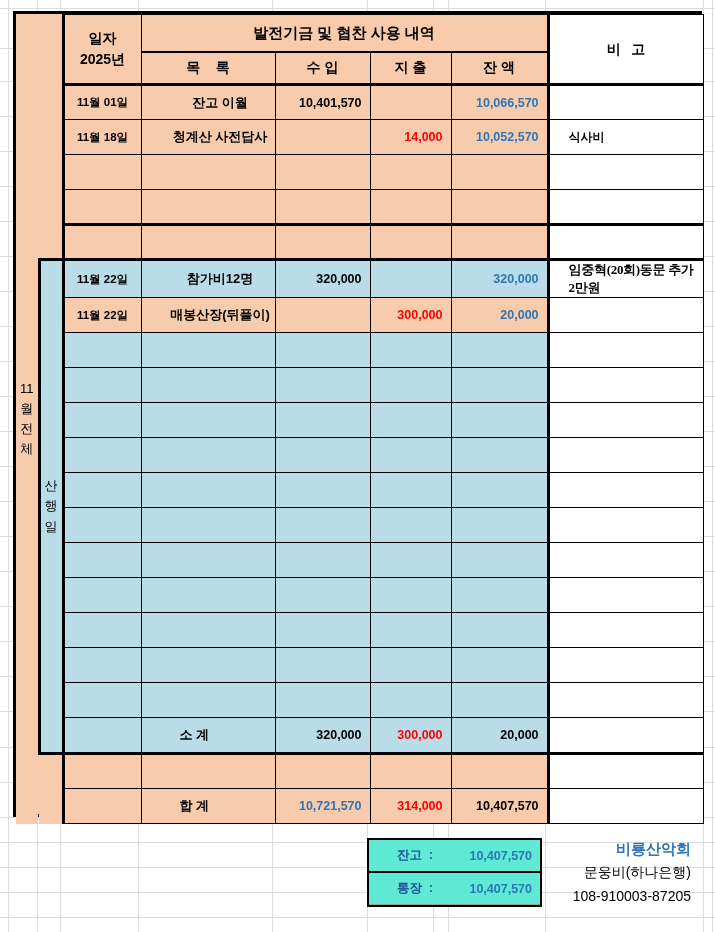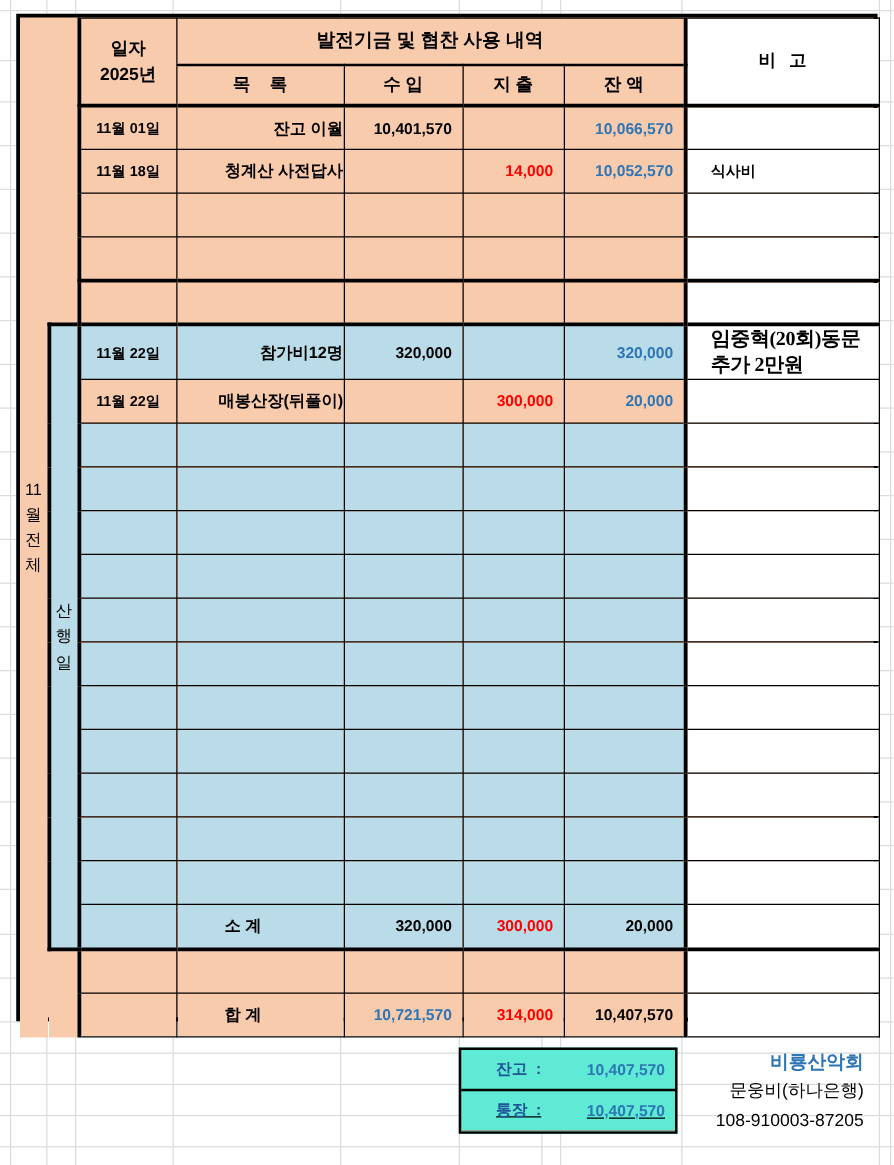--- a/index.html
+++ b/index.html
@@ -15,39 +15,39 @@
   .peach{background:#F8CBAD;}
   .blue{background:#B9DCE8;}
   .note{background:#ffffff;font-family:Liberation Serif, serif;}
   .nob{border:none;}
 
   .vlabel{white-space:pre-line;text-align:center;font-size:13px;line-height:1.55;font-weight:400;}
   .hdr{text-align:center;font-size:14px;white-space:pre-line;line-height:1.5;}
   .hdrpre{white-space:pre;}
   .title{font-size:15px;}
   .date{text-align:center;font-size:11.5px;font-weight:700;}
-  .item{text-align:right;padding-left:24px;font-size:13px;}
+  .item{text-align:center;padding-left:24px;font-size:13px;}
   .num{text-align:right;padding-right:8px;font-size:12.5px;}
   .notecell{text-align:left;padding-left:19px;font-size:12px;}
-  .small{font-size:16px;letter-spacing:-0.3px;}
+  .small{font-size:13px;letter-spacing:-0.3px;}
   .ctr{font-size:13px;padding-left:38px;}
   .c-blue{color:#2E75B6;}
   .c-red{color:#FF0000;}
   .bl3{border-left-width:3px;}
   .bt3{border-top-width:3px;}
   .bb3{border-bottom-width:3px;}
   .bb2{border-bottom-width:2px;}
   tr.h37{height:37px;} tr.h33{height:33px;} tr.h35{height:35px;} tr.h36{height:36px;}
 
   .sumbox{position:absolute;left:367px;top:838px;width:175px;height:69px;
           border:2px solid #000;box-sizing:border-box;background:#5eead4;
           display:flex;flex-direction:column;}
   .sumrow{flex:1;display:flex;align-items:center;}
   .sumrow.first{border-bottom:2px solid #000;}
-  .sumrow.second{border-bottom:1px solid #9aa48a;text-decoration:underline;}
+  .sumrow.second{border-bottom:1px solid #9aa48a;}
   .sumlabel{width:64px;text-align:right;font-weight:700;font-size:12.5px;color:#1F5597;white-space:pre;}
   .sumval{flex:1;text-align:right;padding-right:8px;font-weight:700;font-size:12.5px;color:#2E75B6;}
 
   .bankinfo{position:absolute;left:548px;top:838px;width:154px;height:69px;
             display:flex;flex-direction:column;}
   .bankrow{flex:1;display:flex;align-items:center;justify-content:flex-end;padding-right:11px;}
   .club{color:#2E75B6;font-weight:700;font-size:15px;}
   .holder,.acct{color:#000;font-weight:400;font-size:14px;}
 </style>
 </head>

